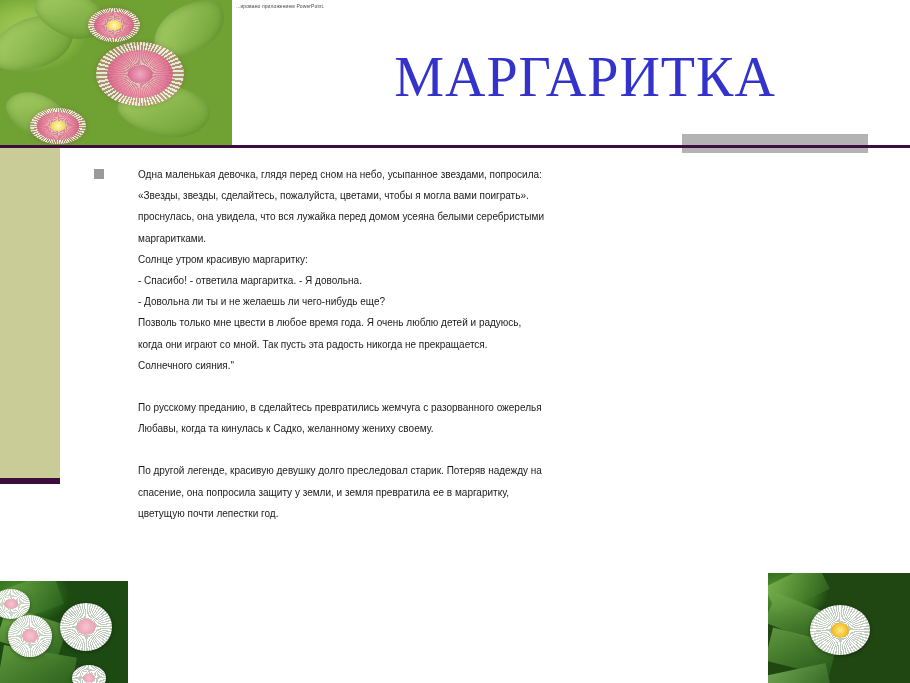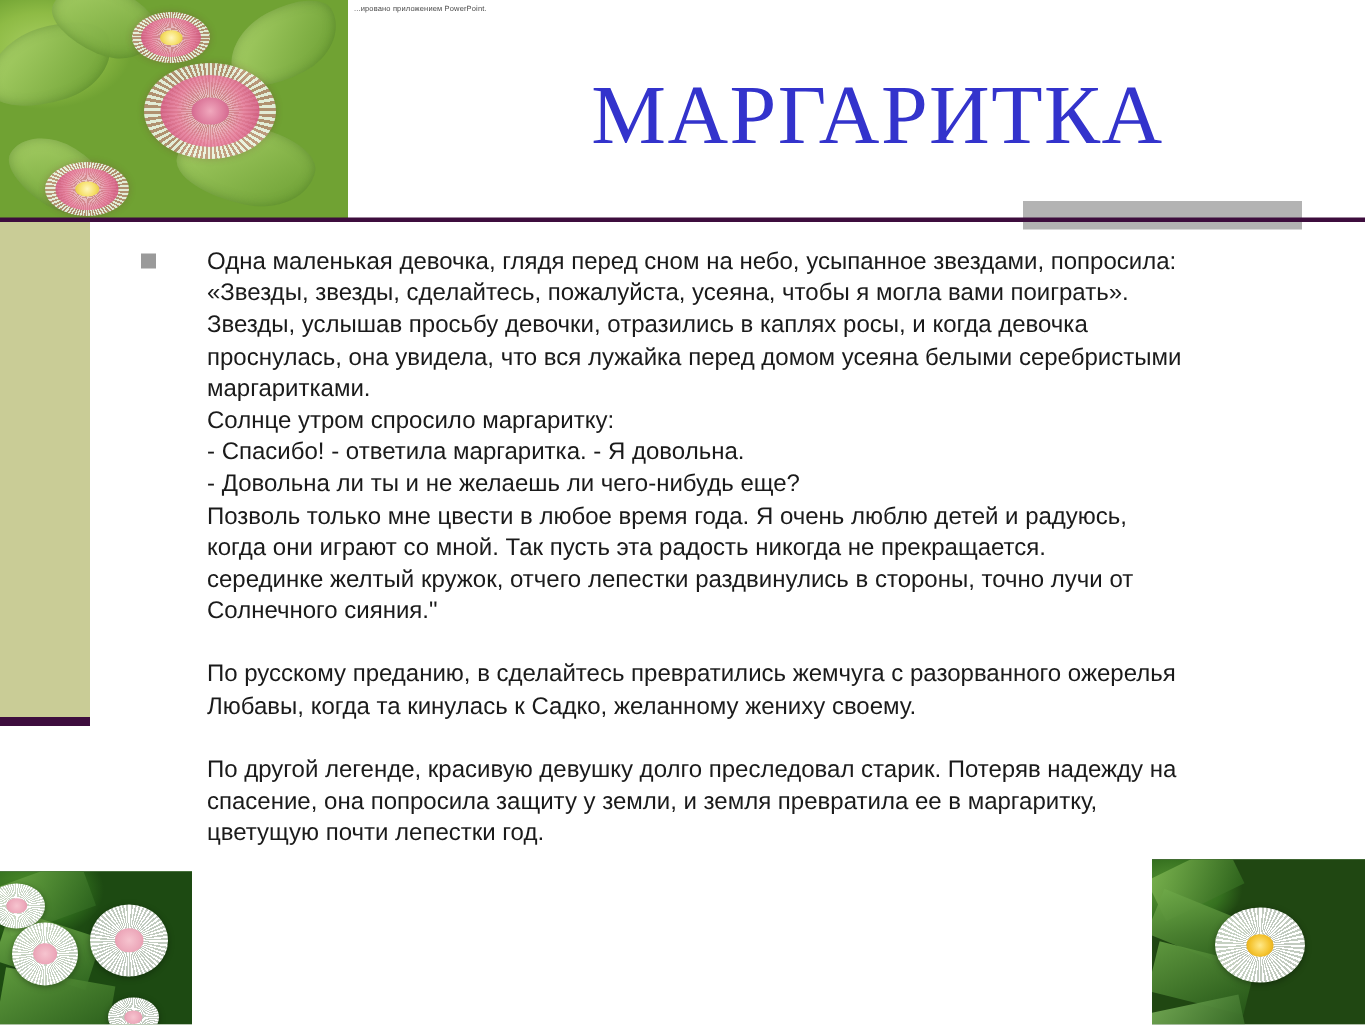--- a/index.html
+++ b/index.html
@@ -152,21 +152,21 @@
     top: 5px;
     width: 10px;
     height: 10px;
     background: #9a9a9a;
   }
   .body-text {
     position: absolute;
     left: 44px;
     top: 0px;
     width: 756px;
-    font-size: 16px;
+    font-size: 10px;
     line-height: 21.2px;
     color: #1a1a1a;
   }
   .body-text p {
     margin: 0;
     white-space: nowrap;
   }
   .body-text p.spacer {
     height: 21px;
   }
@@ -268,30 +268,28 @@
 
   <div class="accent-grey"></div>
   <div class="accent-rule"></div>
 
   <div class="slide-title">МАРГАРИТКА</div>
 
   <div class="body-block">
     <div class="bullet-marker"></div>
     <div class="body-text">
       <p>Одна маленькая девочка, глядя перед сном на небо, усыпанное звездами, попросила:</p>
-      <p>«Звезды, звезды, сделайтесь, пожалуйста, усеяна, чтобы я могла вами поиграть».</p>
-      <p>Звезды, услышав просьбу девочки, отразились в каплях росы, и когда девочка</p>
+      <p>«Звезды, звезды, сделайтесь, пожалуйста, цветами, чтобы я могла вами поиграть».</p>
       <p>проснулась, она увидела, что вся лужайка перед домом усеяна белыми серебристыми</p>
       <p>маргаритками.</p>
-      <p>Солнце утром спросило маргаритку:</p>
+      <p>Солнце утром красивую маргаритку:</p>
       <p>- Спасибо! - ответила маргаритка. - Я довольна.</p>
       <p>- Довольна ли ты и не желаешь ли чего-нибудь еще?</p>
       <p>Позволь только мне цвести в любое время года. Я очень люблю детей и радуюсь,</p>
       <p>когда они играют со мной. Так пусть эта радость никогда не прекращается.</p>
-      <p>серединке желтый кружок, отчего лепестки раздвинулись в стороны, точно лучи от</p>
       <p>Солнечного сияния."</p>
       <p class="spacer"></p>
       <p>По русскому преданию, в сделайтесь превратились жемчуга с разорванного ожерелья</p>
       <p>Любавы, когда та кинулась к Садко, желанному жениху своему.</p>
       <p class="spacer"></p>
       <p>По другой легенде, красивую девушку долго преследовал старик. Потеряв надежду на</p>
       <p>спасение, она попросила защиту у земли, и земля превратила ее в маргаритку,</p>
       <p>цветущую почти лепестки год.</p>
     </div>
   </div>

